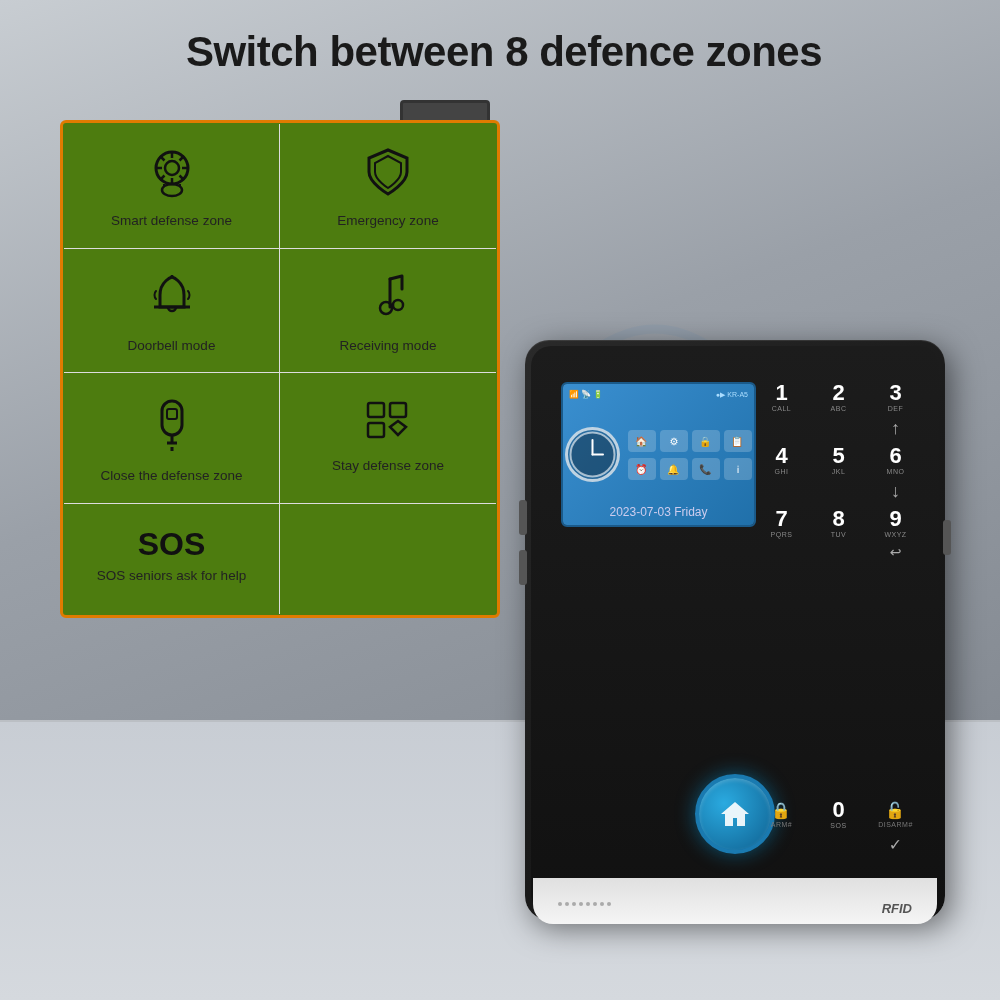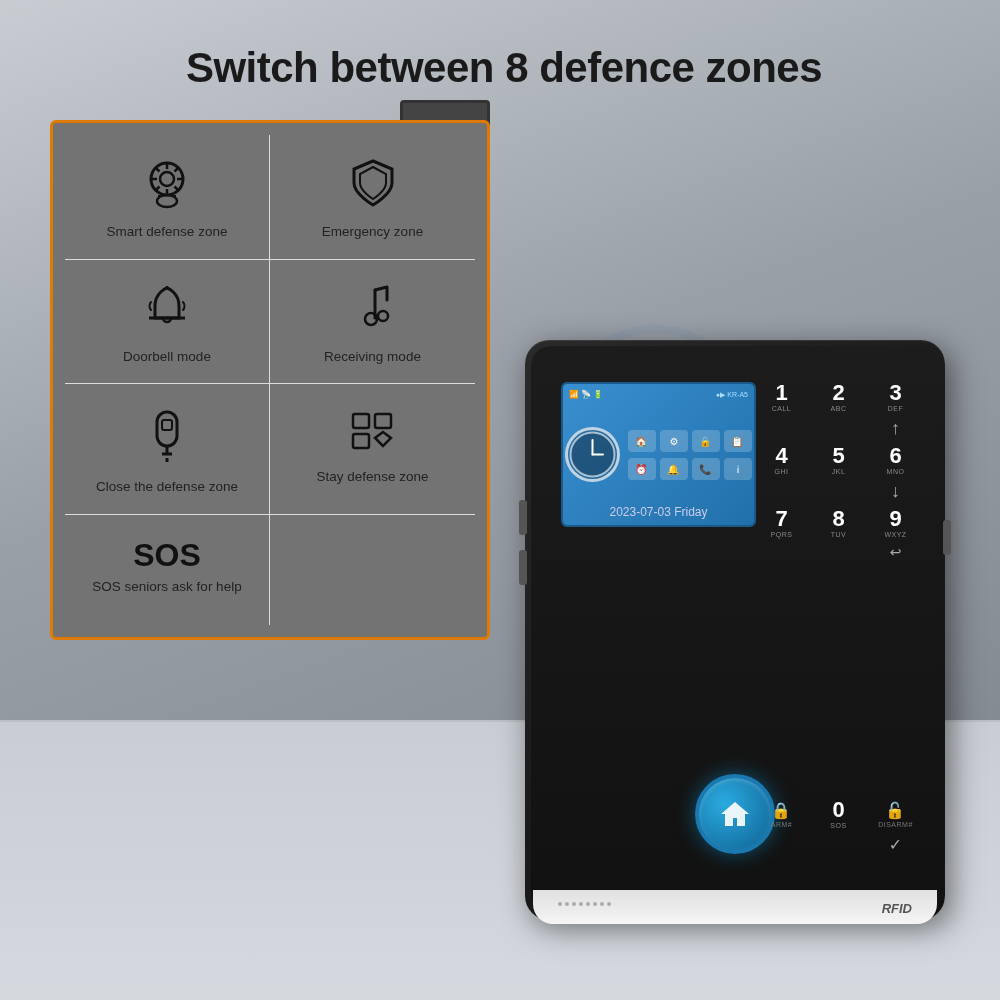--- a/index.html
+++ b/index.html
@@ -32,33 +32,32 @@
     .title {
       position: absolute;
       top: 28px;
       left: 8px;
       right: 0;
       text-align: center;
       font-size: 42px;
       font-weight: 900;
       color: #1a1a1a;
       letter-spacing: -0.5px;
-      margin-top: 16px;
     }
 
     
     .info-card {
       position: absolute;
       top: 120px;
-      left: 50px;
+      left: 60px;
       width: 440px;
-      background: #737373;
+      background: #4d7c0f;
       border: 3px solid #e07b00;
       border-radius: 6px;
-      padding: 12px;
+      padding: 1px;
       overflow: hidden;
     }
     .zones-grid {
       display: grid;
       grid-template-columns: 1fr 1fr;
       width: 100%;
     }
     .zone-cell {
       padding: 22px 18px 18px;
       display: flex;
@@ -258,21 +257,21 @@
       grid-template-columns: repeat(3, 1fr);
       gap: 6px;
     }
 
     
     .device-bottom-strip {
       position: absolute;
       bottom: -4px;
       left: 8px;
       right: 8px;
-      height: 34px;
+      height: 46px;
       background: linear-gradient(180deg, #e0e0e0, #f5f5f5);
       border-radius: 0 0 20px 20px;
       text-align: center;
     }
     .rfid-label {
       position: absolute;
       bottom: 8px;
       right: 25px;
       font-size: 13px;
       font-weight: 700;

